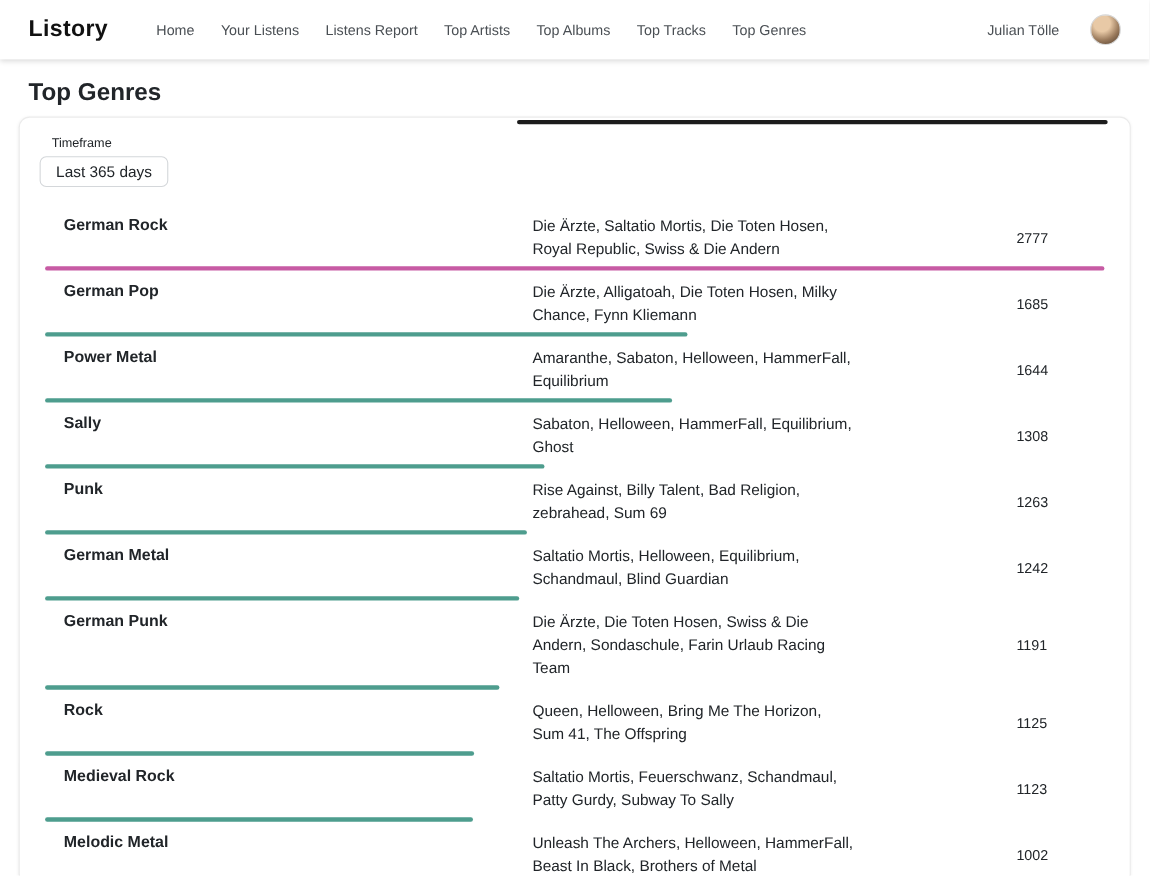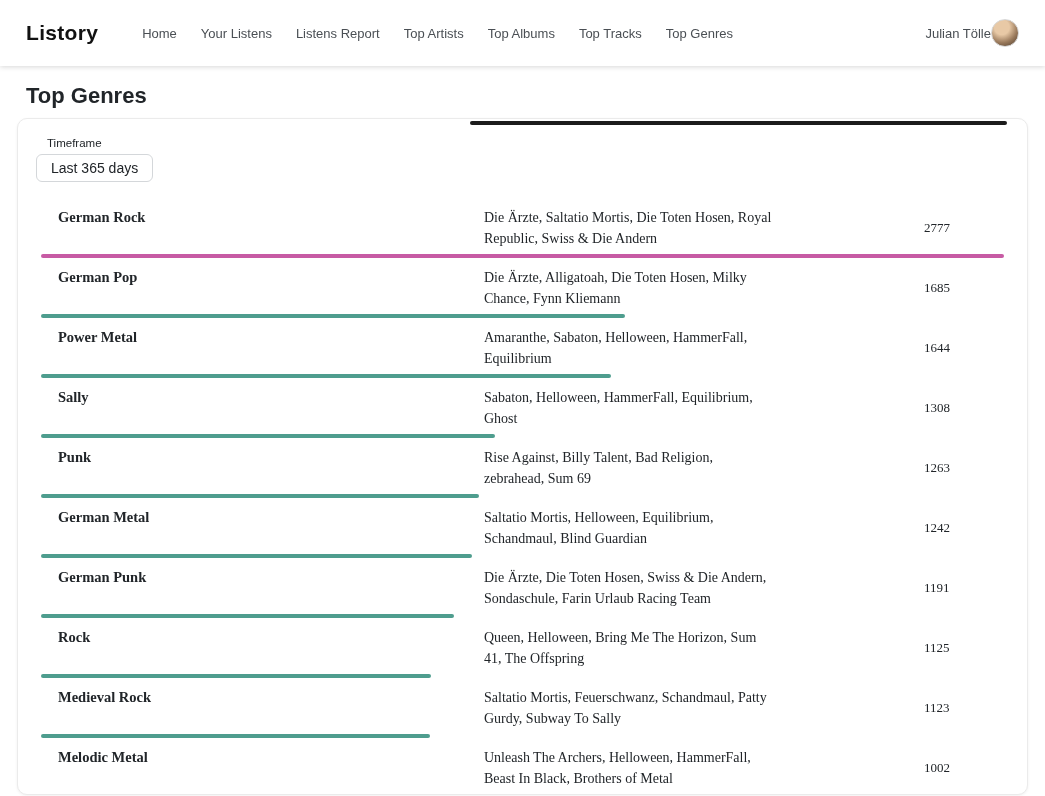--- a/index.html
+++ b/index.html
@@ -4,35 +4,35 @@
 <style>
   * { margin:0; padding:0; box-sizing:border-box; }
   html, body {
     width:1045px; height:796px; overflow:hidden;
     background:#ffffff; color:#212529;
     font-family:"Liberation Sans", sans-serif;
   }
   
   header.navbar {
     display:flex; align-items:center;
-    height:66px; padding:0 26px;
+    height:54px; padding:0 26px;
     background:#fff;
     box-shadow:0 1px 5px rgba(0,0,0,.16);
     position:relative; z-index:5;
   }
   .logo {
     font-size:21px; font-weight:800; letter-spacing:.3px;
     color:#111; margin-right:44px; cursor:pointer; white-space:nowrap;
   }
   nav.main-nav { display:flex; align-items:center; gap:24px;text-align:center; }
   .nav-link {
     font-size:13px; color:#4a4f54; text-decoration:none;
     cursor:pointer; white-space:nowrap;
   }
-  .user-area { margin-left:auto; display:flex; align-items:center; gap:0; }
+  .user-area { margin-left:auto; display:flex; align-items:center; gap:28px; }
   .user-name { font-size:13px; color:#4a4f54; white-space:nowrap; }
   .avatar {
     width:28px; height:28px; border-radius:50%; flex:none; cursor:pointer;
     background:radial-gradient(circle at 38% 28%, #e8c9a6 0 30%, #9a7a5c 62%, #463527 100%);
     border:1px solid #d7d7d7;
   }
   
   h1.page-title { font-size:22px; line-height:26px; font-weight:700; margin:17px 26px 9px; }
   .card {
     position:relative; margin:0 17px;
@@ -51,21 +51,20 @@
     height:28px; padding:0 14px; font-size:14px; color:#212529;
     background:#fff; border:1px solid #d4d7da; border-radius:6px;
     font-family:inherit; cursor:pointer;
   }
   
   .genre-list { }
   .row { }
   .row-inner {
     display:flex; align-items:flex-start;
     padding:9px 19px 5px 40px;
-    font-family:Liberation Serif, serif;
   }
   .g-name {
     flex:none; width:426px; padding-right:24px;
     font-weight:700; font-size:14.5px; line-height:21px;
   }
   .g-artists {
     flex:none; width:292px;
     font-size:14px; line-height:21px;
   }
   .g-count {

